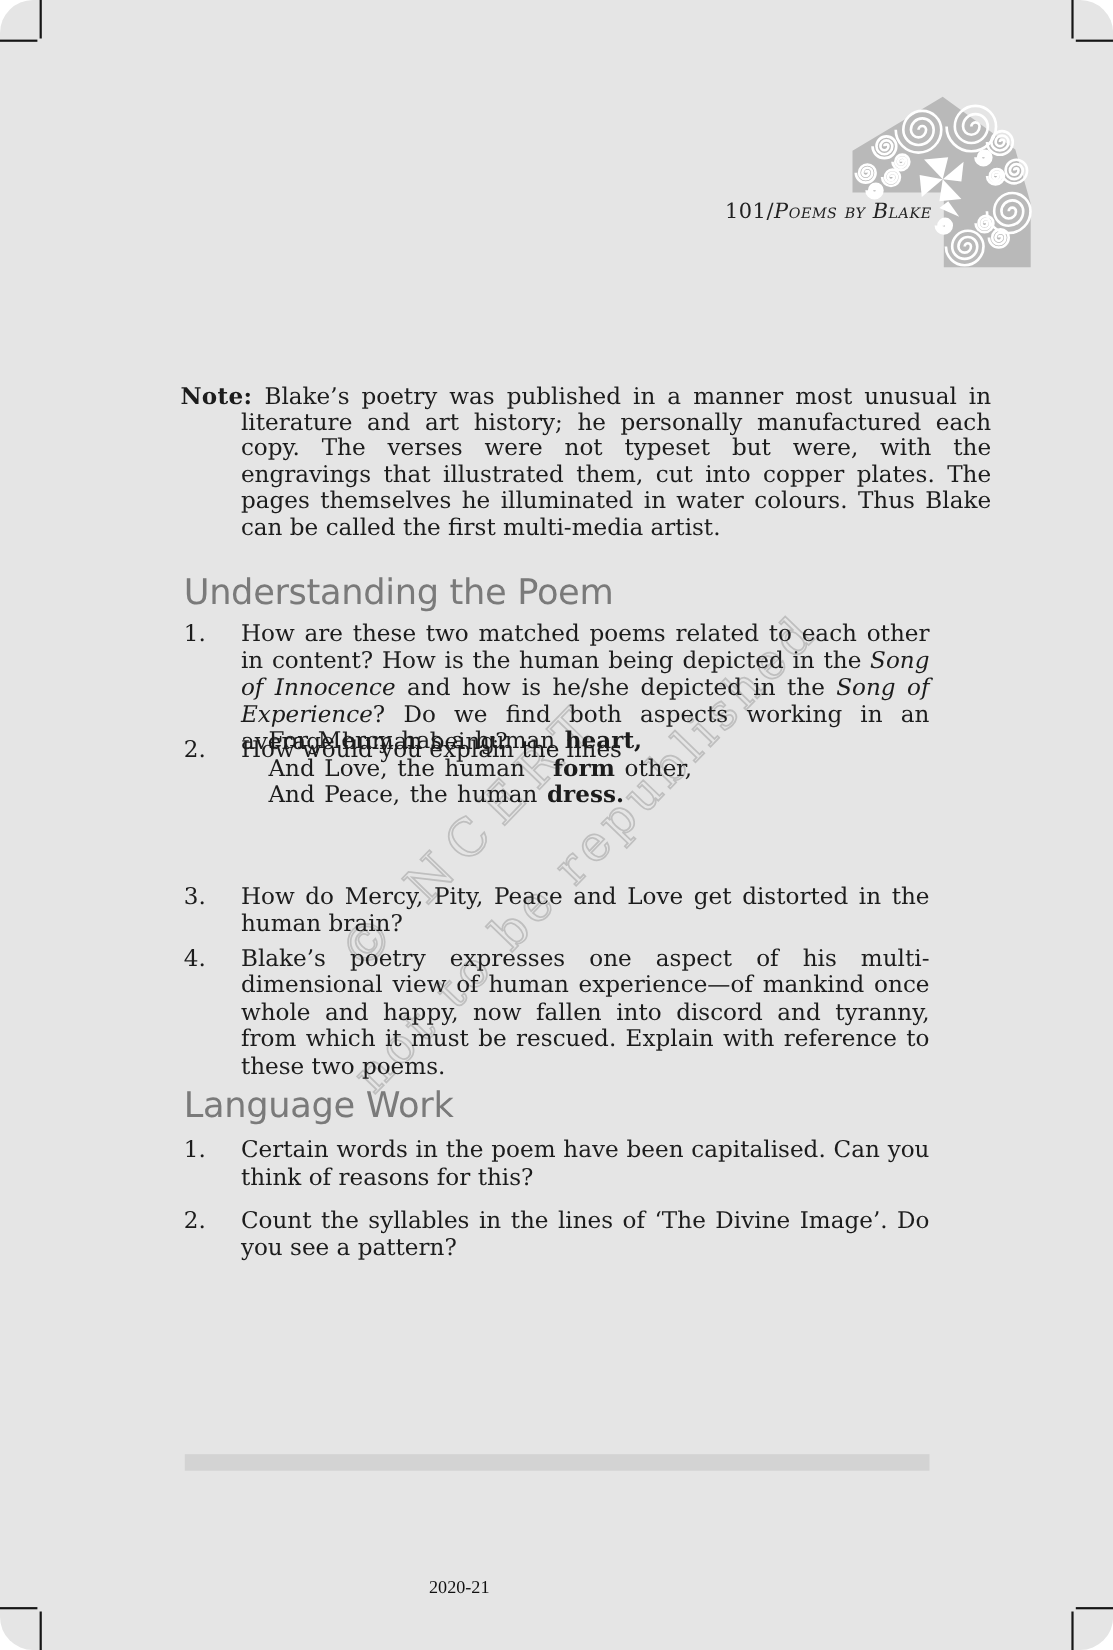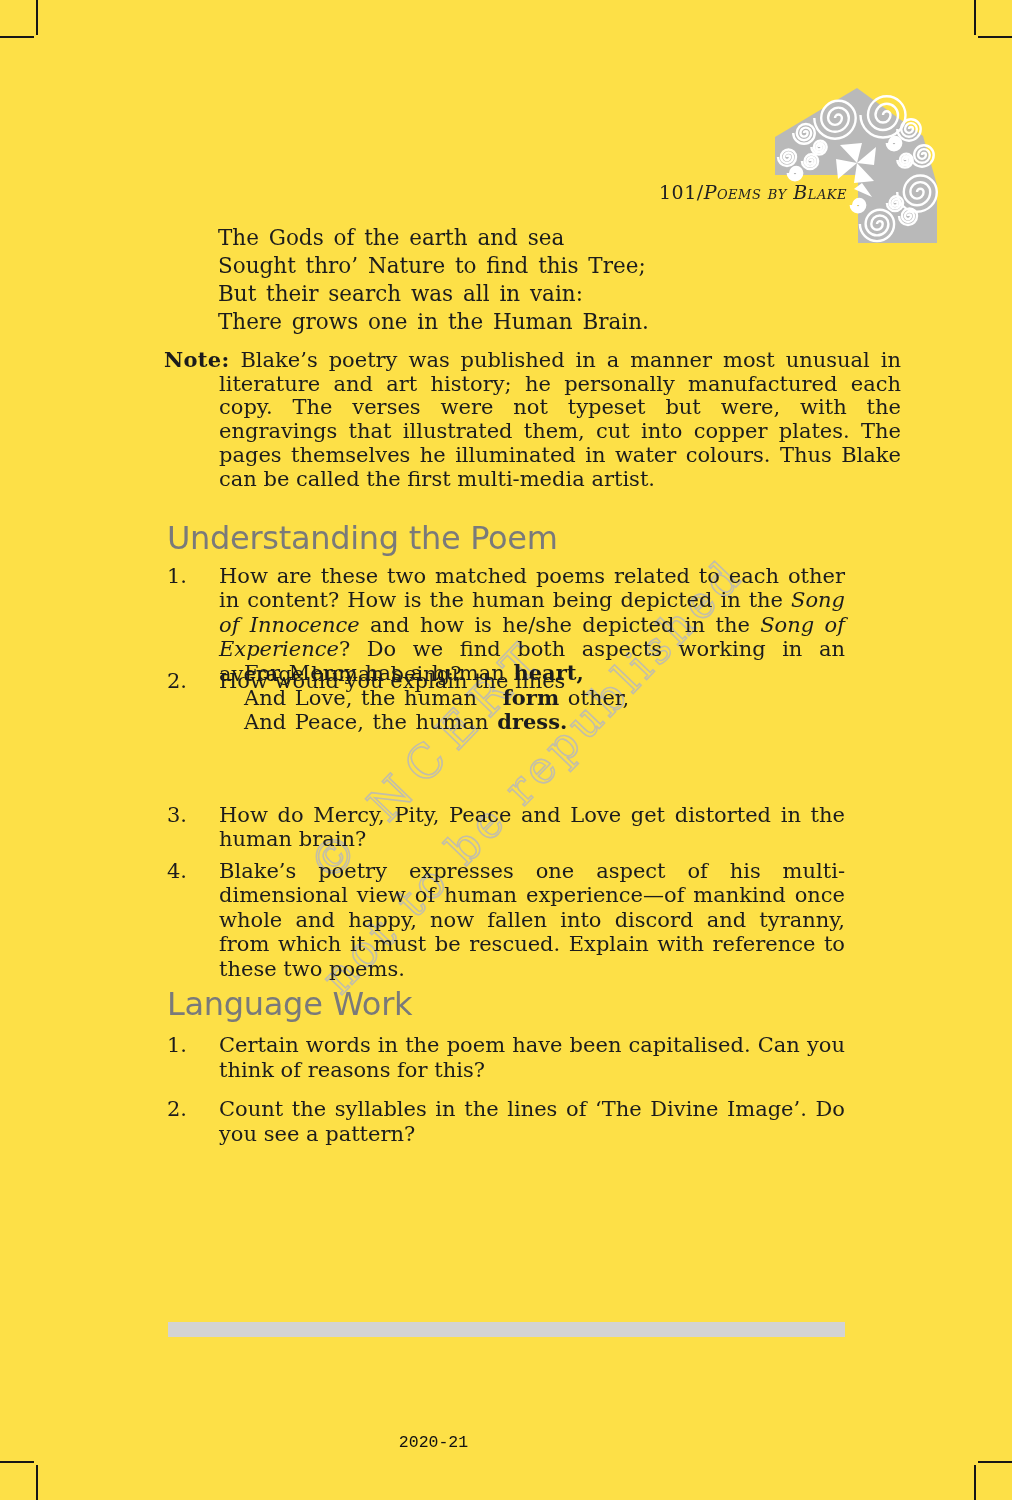--- a/index.html
+++ b/index.html
@@ -1,22 +1,23 @@
 <!DOCTYPE html>
 <html><head>
 <meta charset="utf-8">
 <style>
   html,body{margin:0;padding:0;background:#ffffff;}
   .page{
     position:relative;
     width:1012px;height:1500px;
-    background:#fde047;
+    background:#e5e5e5;
     overflow:hidden;
     font-family:"DejaVu Serif","Liberation Serif",serif;
     color:#1c1c1c;
+    border-radius:30px;
   }
   
   .mark{position:absolute;background:#161616;}
   
   .ornament{position:absolute;left:770px;top:85px;width:175px;height:163px;z-index:0;}
   
   .runhead{
     position:absolute;top:181px;right:165px;z-index:2;
     font-size:19px;letter-spacing:0.5px;white-space:nowrap;color:#222;
   }
@@ -63,22 +64,22 @@
   .lw2{top:1097px;line-height:24.6px;}
   .quote{left:244px;top:661px;font-size:21px;line-height:23.5px;word-spacing:2px;}
   .para{
     left:219px;top:1143px;width:626px;
     font-size:21px;line-height:23.7px;
     text-align:justify;text-align-last:left;
   }
   
   .divider-bar{position:absolute;left:168px;top:1322px;width:677px;height:15px;background:#d3d3d3;z-index:2;}
   .footer{
-    position:absolute;left:16px;top:1433px;width:835px;text-align:center;z-index:2;
-    font-family:Liberation Mono, monospace;font-size:16.5px;color:#111;
+    position:absolute;left:0;top:1433px;width:835px;text-align:center;z-index:2;
+    font-family:Liberation Serif, serif;font-size:16.5px;color:#111;
   }
 </style>
 </head>
 <body>
 
 <div class="page">
 
   <div class="mark" style="left:36px;top:0;width:2px;height:35px;"></div>
   <div class="mark" style="left:0;top:36px;width:34px;height:2px;"></div>
   <div class="mark" style="left:974px;top:0;width:2px;height:35px;"></div>
@@ -120,26 +121,20 @@
 
   <div class="runhead">
     <span>101/</span><span class="title">Poems by Blake</span>
   </div>
 
   <div class="watermark">
     <div class="wm1">© NCERT</div>
     <div class="wm2">not to be republished</div>
   </div>
 
-  <div class="blk poem">
-    <div>The Gods of the earth and sea</div>
-    <div>Sought thro’ Nature to find this Tree;</div>
-    <div>But their search was all in vain:</div>
-    <div>There grows one in the Human Brain.</div>
-  </div>
 
   <div class="blk note"><b>Note:</b>&nbsp;<span><span>Blake’s poetry was published in a manner most unusual in literature and art history; he personally manufactured each copy. The verses were not typeset but were, with the engravings that illustrated them, cut into copper plates. The pages themselves he illuminated in water colours. Thus Blake can be called the first multi-media artist.</span></span></div>
 
   <div class="blk h-section h-understanding">Understanding the Poem</div>
 
   <div class="blk qitem q1">
     <span class="qnum">1.</span>
     <div class="qtext"><span>How are these two matched poems related to each other in content? How is the human being depicted in the </span><span style="font-style: italic;">Song of Innocence</span><span> and how is he/she depicted in the </span><span style="font-style: italic;">Song of Experience</span><span>? Do we find both aspects working in an average human being?</span></div>
   </div>
 

